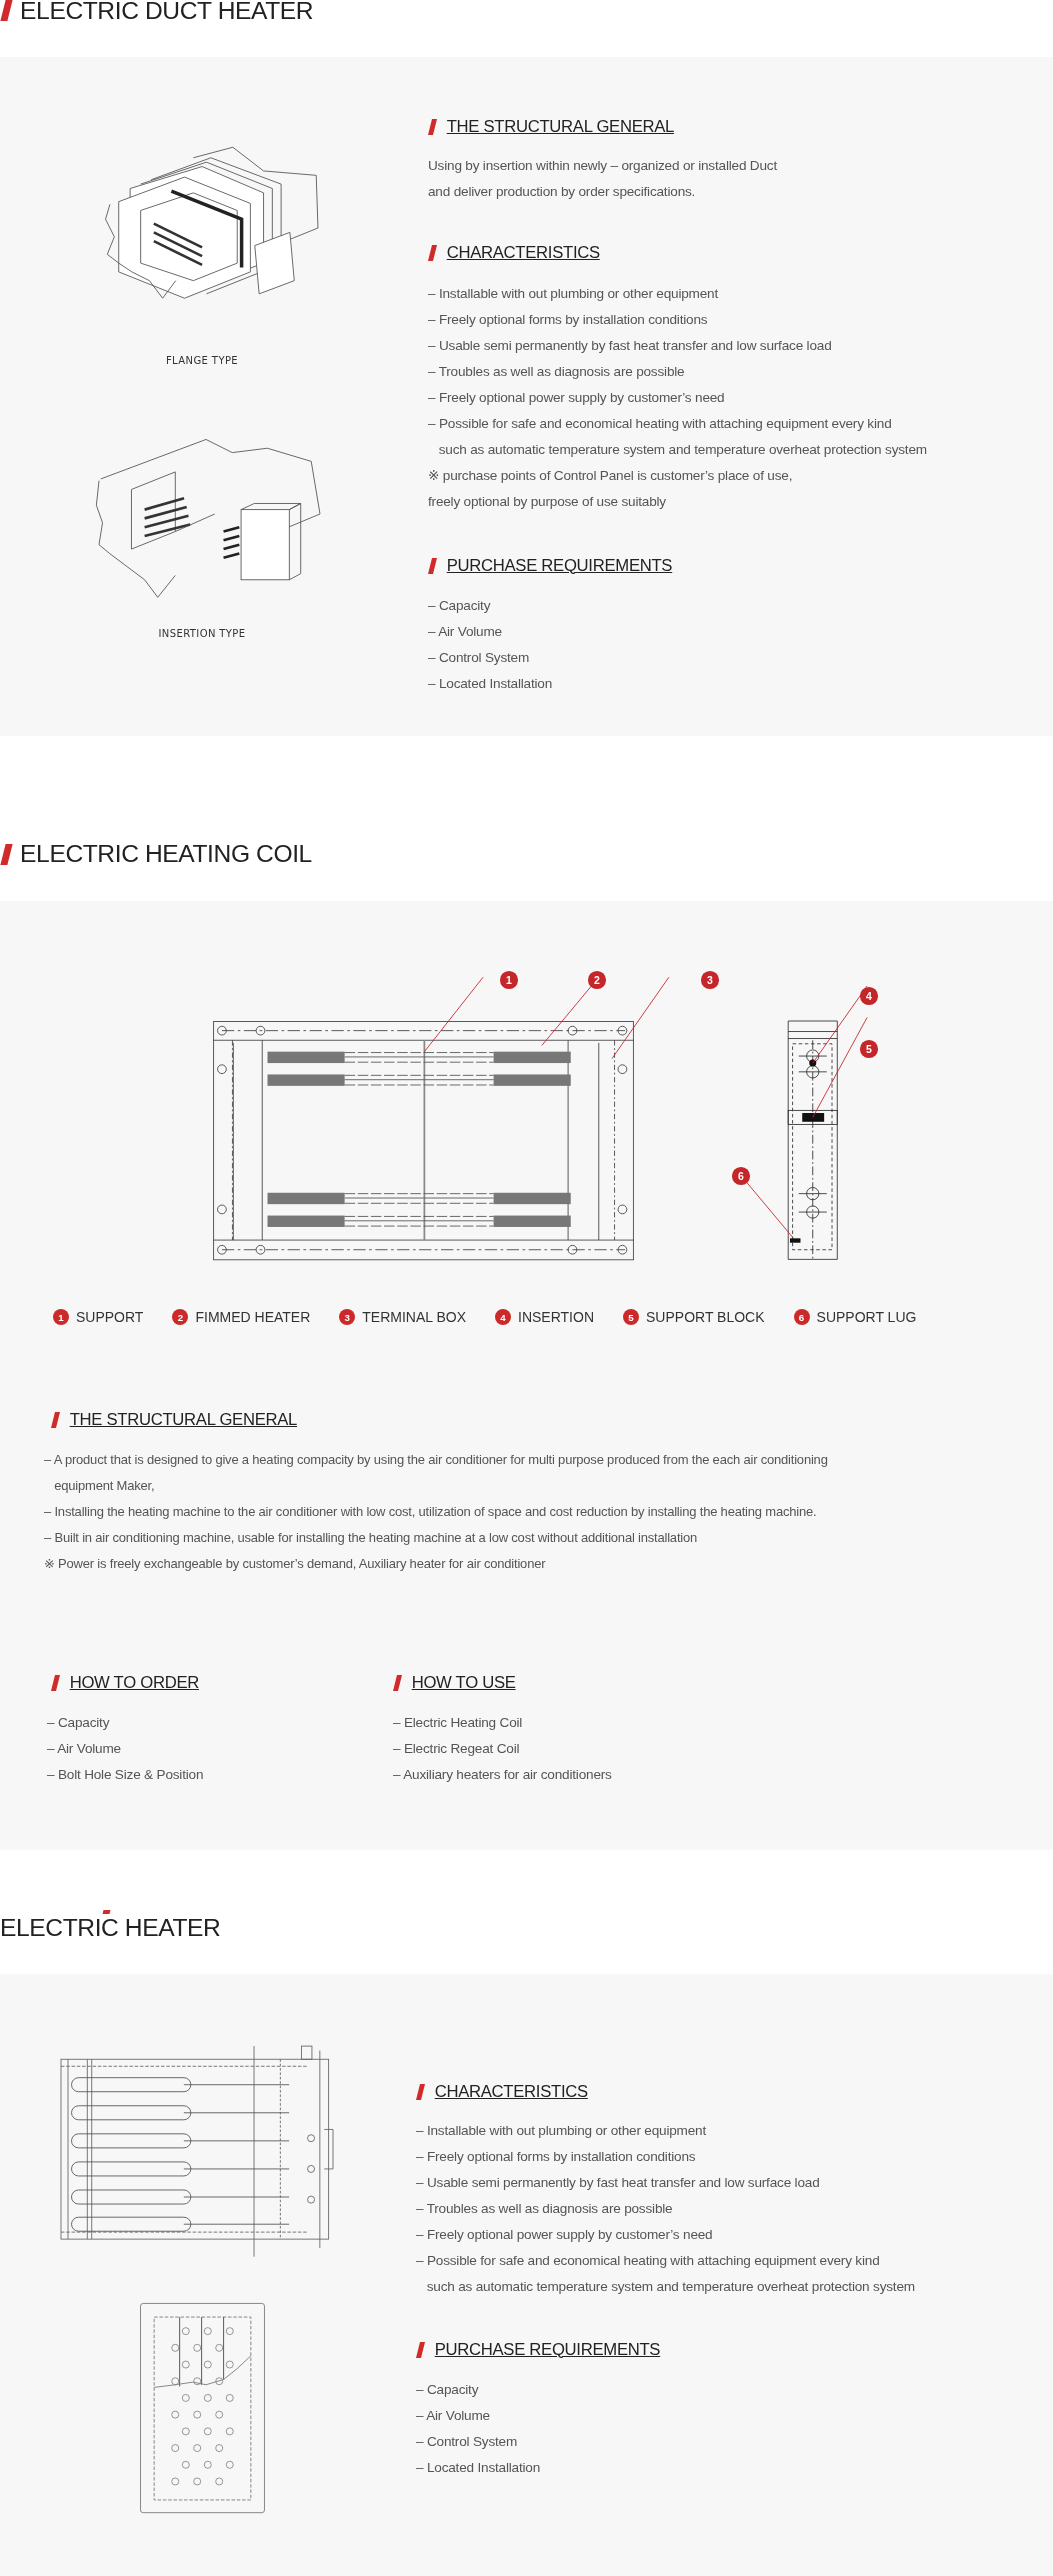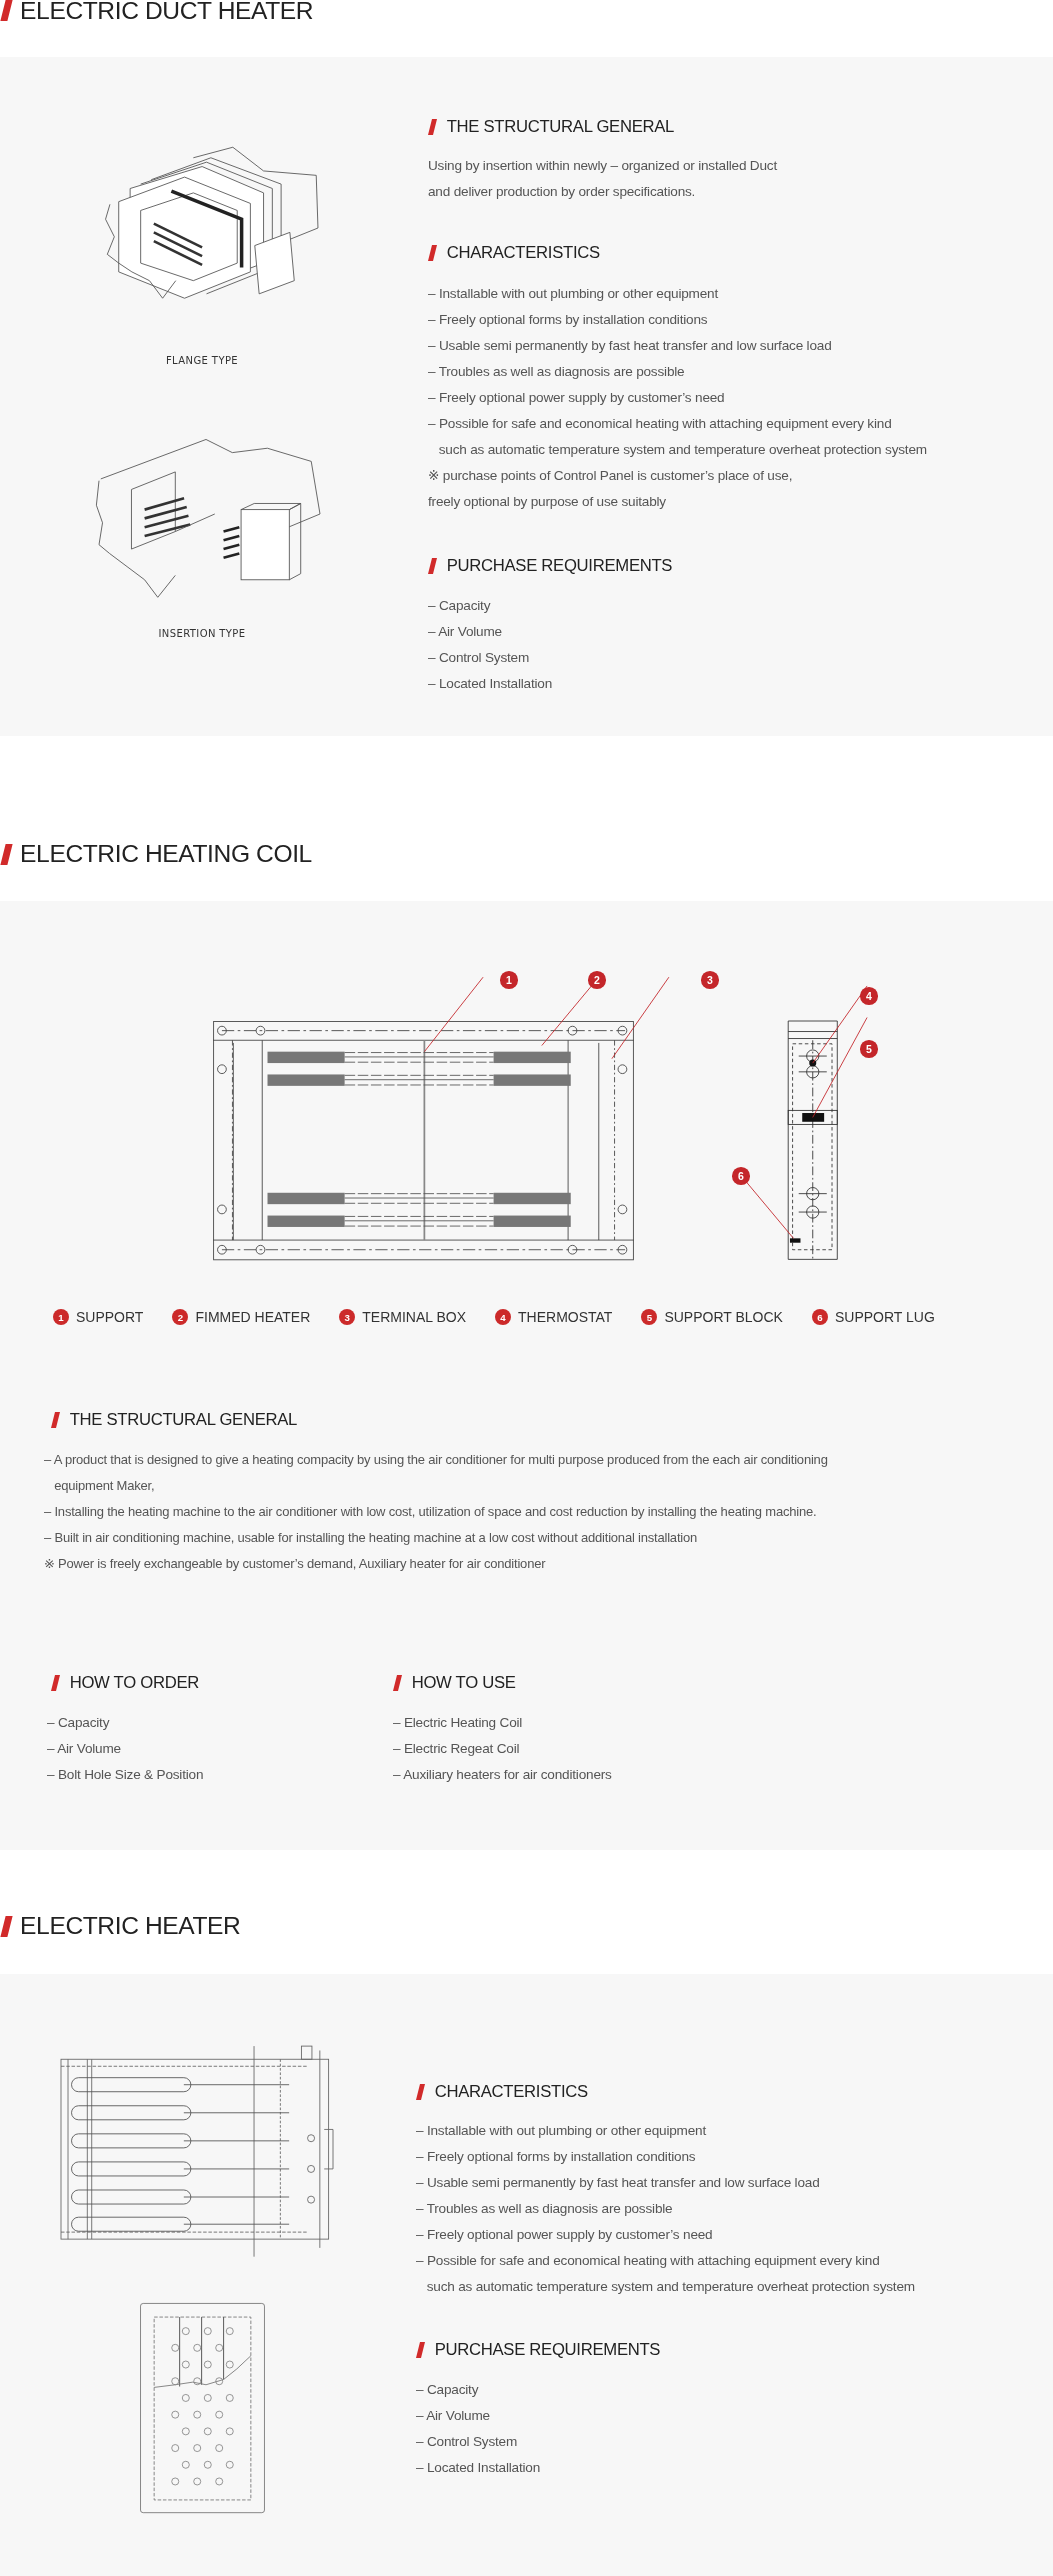--- a/index.html
+++ b/index.html
@@ -4,21 +4,21 @@
 <style>
   html, body { margin: 0; padding: 0; background: #ffffff; }
   body { width: 1054px; height: 2576px; overflow: hidden; position: relative;
          font-family: "Liberation Sans", "DejaVu Sans", sans-serif; color: #333; }
   .section-title { position: absolute; left: 0; height: 32px; display: flex; align-items: center; }
   .section-title .bar { width: 7px; height: 21px; background: #d12a2a; transform: skewX(-14deg); margin-left: 2.6px; margin-right: 10.5px; }
   .section-title .txt { font-size: 24.6px; color: #222; letter-spacing: -0.4px; }
   .panel { position: absolute; left: 0; width: 1054px; background: #f7f7f7; }
   .sub-title { position: absolute; display: flex; align-items: center; height: 21px; }
   .sub-title .bar { width: 5.3px; height: 16px; background: #d12a2a; transform: skewX(-14deg); margin-right: 11.4px; }
-  .sub-title .txt { font-size: 16.7px; color: #222; letter-spacing: -0.3px; }
+  .sub-title .txt { font-size: 16.7px; color: #222; letter-spacing: -0.3px; text-decoration: underline; }
   .para { position: absolute; font-size: 13.6px; color: #555; line-height: 26px; letter-spacing: -0.2px; white-space: nowrap; }
   .para div { height: 26px; }
   .caption { position: absolute; font-family: "DejaVu Sans", sans-serif; font-size: 10px; color: #333; text-align: center; letter-spacing: 0.4px; }
   .legend { position: absolute; top: 1309px; left: 53px; display: flex; font-size: 14px; color: #333; }
   .legend .item { display: flex; align-items: center; margin-right: 29px; }
   .num { display: inline-flex; width: 16px; height: 16px; border-radius: 50%; background: #cc2a2a; color: #fff; font-size: 9.7px; font-weight: bold; align-items: center; justify-content: center; margin-right: 7px; }
   .callout { position: absolute; width: 17.6px; height: 17.6px; border-radius: 50%; background: #c4262a; color: #fff; font-size: 10.5px; font-weight: bold; display: flex; align-items: center; justify-content: center; }
   svg { position: absolute; overflow: visible; }
 </style>
 </head>
@@ -207,21 +207,21 @@
   <div class="item">
       <span class="num">2</span>
       <span>FIMMED HEATER</span>
     </div>
   <div class="item">
       <span class="num">3</span>
       <span>TERMINAL BOX</span>
     </div>
   <div class="item">
       <span class="num">4</span>
-      <span>THERMOSTAT</span>
+      <span>INSERTION</span>
     </div>
   <div class="item">
       <span class="num">5</span>
       <span>SUPPORT BLOCK</span>
     </div>
   <div class="item">
       <span class="num">6</span>
       <span>SUPPORT LUG</span>
     </div>
 </div>
@@ -251,21 +251,21 @@
 <div class="sub-title" style="left:395px;top:1672px;">
   <span class="bar"></span>
   <span class="txt">HOW TO USE</span>
 </div>
 <div class="para" style="left:393px;top:1710px;">
   <div>– Electric Heating Coil</div>
   <div>– Electric Regeat Coil</div>
   <div>– Auxiliary heaters for air conditioners</div>
 </div>
 
-<div class="section-title" style="top:1910px;">
+<div class="section-title" style="top:1910px;flex-direction:column;">
   <span class="bar"></span>
   <span class="txt">ELECTRIC HEATER</span>
 </div>
 
 <div class="panel" style="top:1974px;height:602px;"></div>
 
 <svg style="left:61px;top:2046px;" width="272" height="202" viewBox="0 0 310 230">
   <g fill="none" stroke="#666" stroke-width="1">
     <rect x="0" y="15" width="305" height="205"></rect>
     <line x1="0" y1="23" x2="280" y2="23" stroke-dasharray="4 2"></line>

